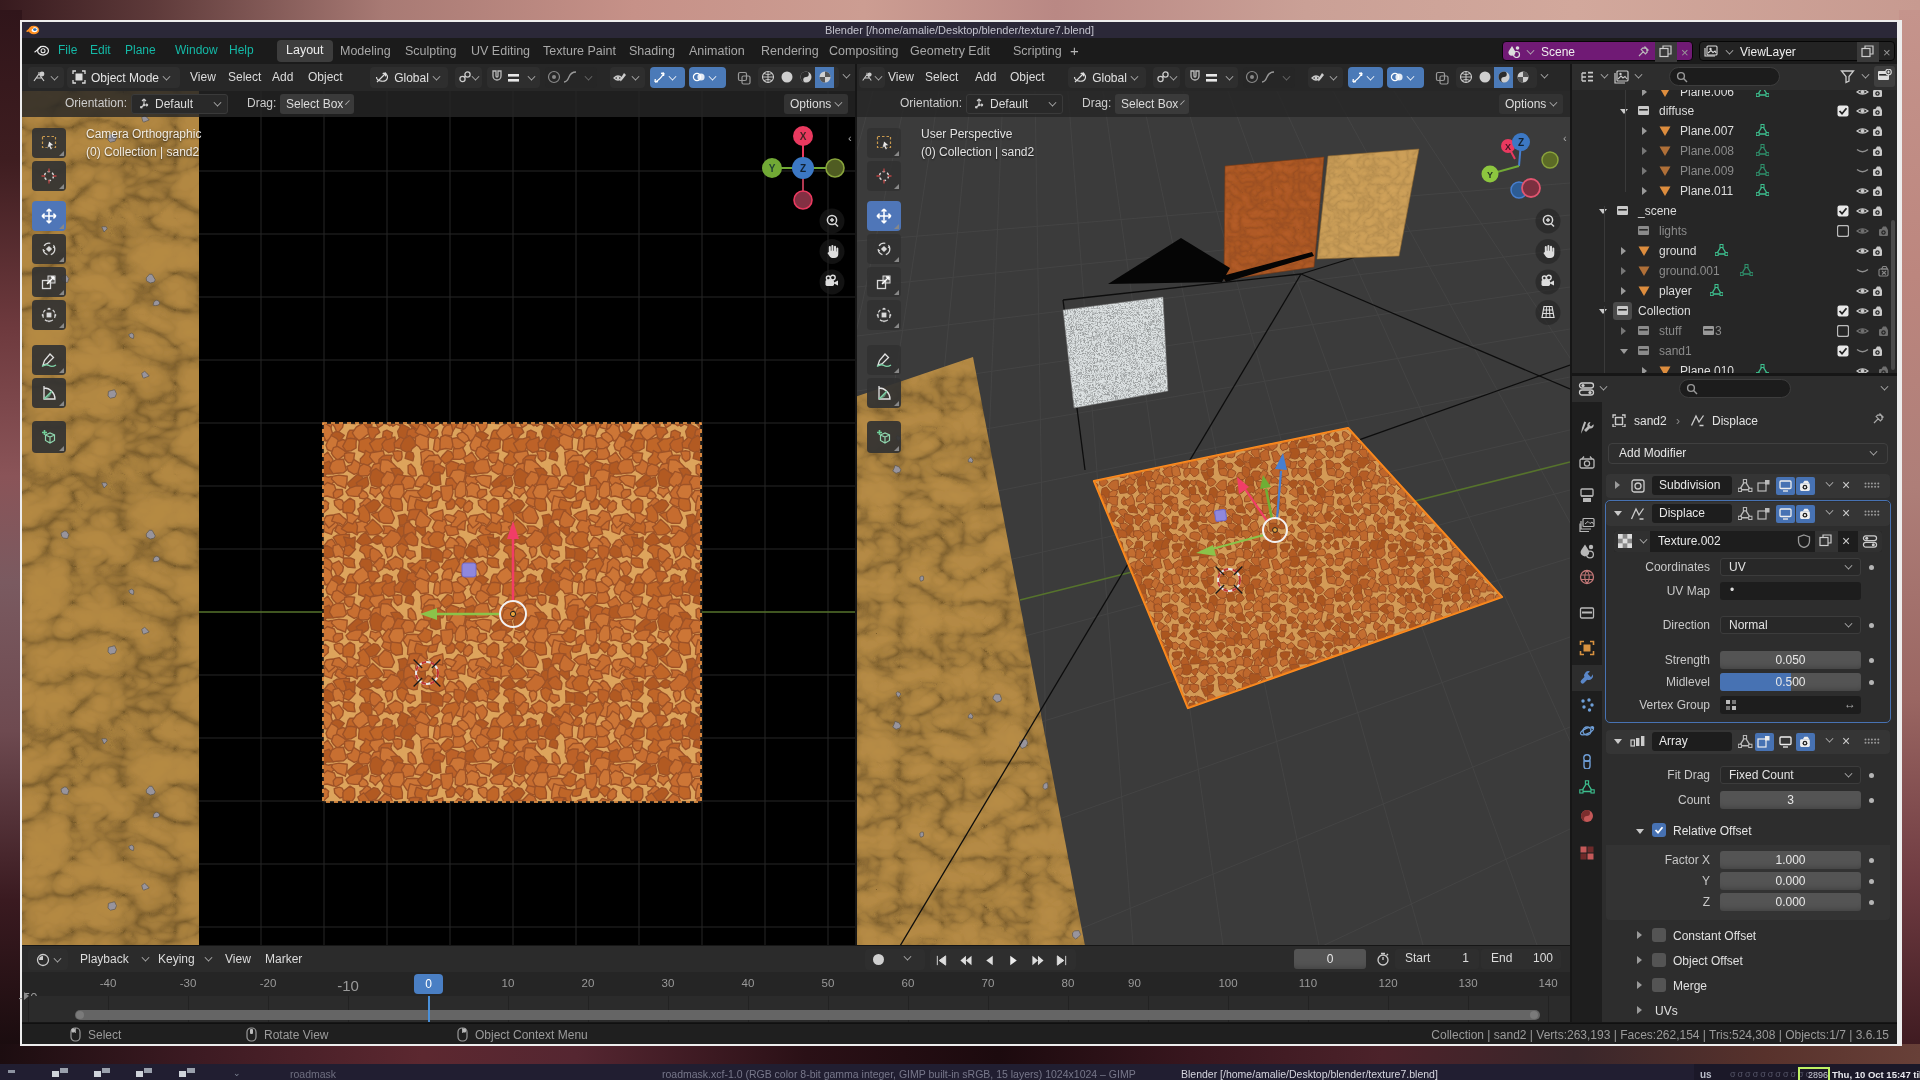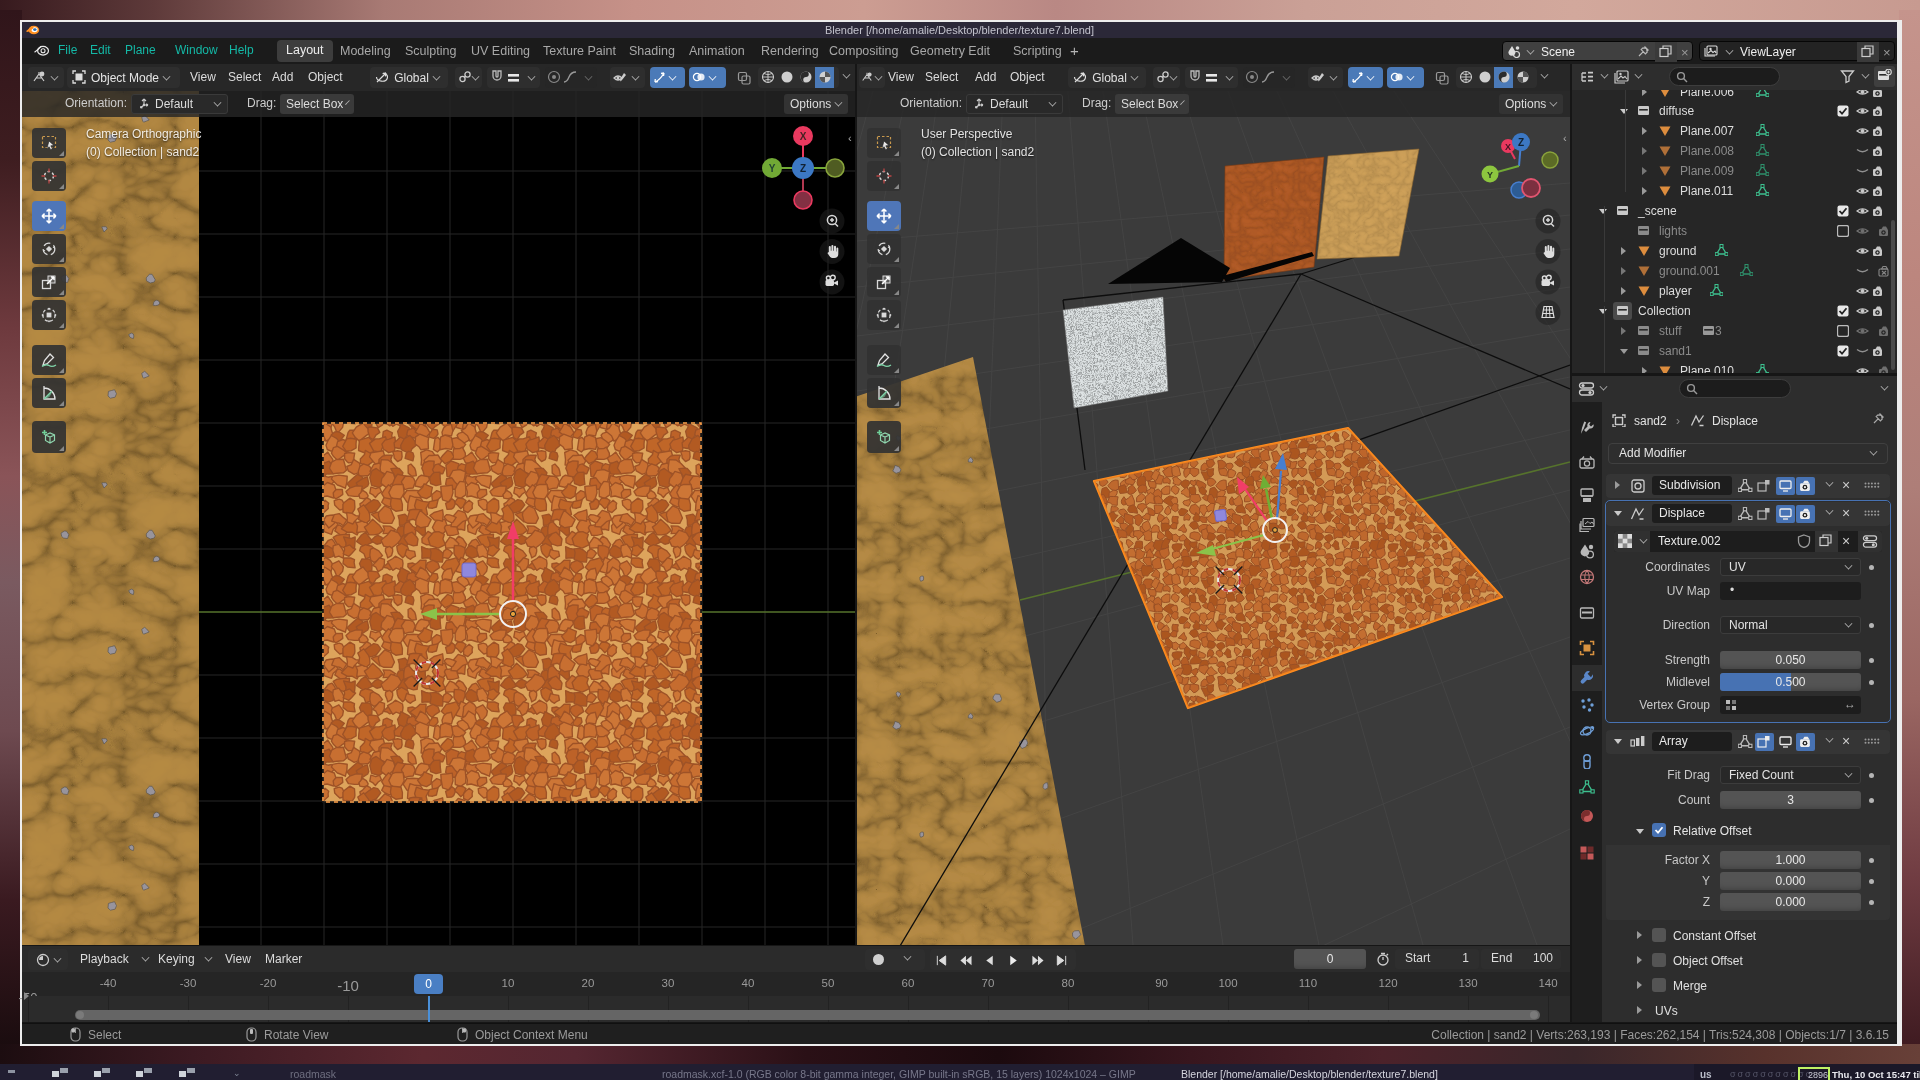--- a/index.html
+++ b/index.html
@@ -651,21 +651,21 @@
       <div class="abs tab" style="left:383px;top:6px">Sculpting</div>
       <div class="abs tab" style="left:449px;top:6px">UV Editing</div>
       <div class="abs tab" style="left:521px;top:6px">Texture Paint</div>
       <div class="abs tab" style="left:607px;top:6px">Shading</div>
       <div class="abs tab" style="left:667px;top:6px">Animation</div>
       <div class="abs tab" style="left:739px;top:6px">Rendering</div>
       <div class="abs tab" style="left:807px;top:6px">Compositing</div>
       <div class="abs tab" style="left:888px;top:6px">Geometry Edit</div>
       <div class="abs tab" style="left:991px;top:6px">Scripting</div>
       <div class="abs" style="left:1048px;top:4px;color:#b5b5b5;font-size:15px">+</div>
-      <div class="abs" style="left:1480px;top:3px;width:191px;height:20px;background:#404040;border-radius:4px;border:1px solid #060606">
+      <div class="abs" style="left:1480px;top:3px;width:191px;height:20px;background:#701a75;border-radius:4px;border:1px solid #060606">
         <svg class="abs" style="left:4px;top:3px" width="14" height="13" viewBox="0 0 14 13">
           <path d="M5 1 L8 6 A3.4 3.4 0 1 1 1.8 6 Z" fill="#ddd"></path>
           <circle cx="10.5" cy="3" r="1.8" fill="#ddd"></circle>
           <circle cx="9.5" cy="9.5" r="3" fill="none" stroke="#ddd" stroke-width="1.2"></circle>
         </svg>
         <span class="chev abs" style="left:20px;top:8px"></span>
         <div class="abs" style="left:38px;top:3px;color:#eee">Scene</div>
         <svg class="abs" style="left:134px;top:3px" width="13" height="13" viewBox="0 0 13 13">
           <path d="M7.5 1.5 L11.5 5.5 M9.5 3.5 L6 2.8 L4.2 4.6 L8.4 8.8 L10.2 7 L9.5 3.5 Z M6.3 6.7 L2 11" fill="none" stroke="#bbb" stroke-width="1.2"></path>
         </svg>
@@ -2026,21 +2026,21 @@
       <div class="abs" style="left:226px;top:31px;width:40px;text-align:center;color:#9a9a9a;font-size:11.5px">-20</div>
       <div class="abs" style="left:306px;top:31px;width:40px;text-align:center;color:#9a9a9a;font-size:15px">-10</div>
       <div class="abs" style="left:466px;top:31px;width:40px;text-align:center;color:#9a9a9a;font-size:11.5px">10</div>
       <div class="abs" style="left:546px;top:31px;width:40px;text-align:center;color:#9a9a9a;font-size:11.5px">20</div>
       <div class="abs" style="left:626px;top:31px;width:40px;text-align:center;color:#9a9a9a;font-size:11.5px">30</div>
       <div class="abs" style="left:706px;top:31px;width:40px;text-align:center;color:#9a9a9a;font-size:11.5px">40</div>
       <div class="abs" style="left:786px;top:31px;width:40px;text-align:center;color:#9a9a9a;font-size:11.5px">50</div>
       <div class="abs" style="left:866px;top:31px;width:40px;text-align:center;color:#9a9a9a;font-size:11.5px">60</div>
       <div class="abs" style="left:946px;top:31px;width:40px;text-align:center;color:#9a9a9a;font-size:11.5px">70</div>
       <div class="abs" style="left:1026px;top:31px;width:40px;text-align:center;color:#9a9a9a;font-size:11.5px">80</div>
-      <div class="abs" style="left:1106px;top:31px;width:40px;text-align:right;color:#9a9a9a;font-size:11.5px">90</div>
+      <div class="abs" style="left:1106px;top:31px;width:40px;text-align:left;color:#9a9a9a;font-size:11.5px">90</div>
       <div class="abs" style="left:1186px;top:31px;width:40px;text-align:center;color:#9a9a9a;font-size:11.5px">100</div>
       <div class="abs" style="left:1266px;top:31px;width:40px;text-align:center;color:#9a9a9a;font-size:11.5px">110</div>
       <div class="abs" style="left:1346px;top:31px;width:40px;text-align:center;color:#9a9a9a;font-size:11.5px">120</div>
       <div class="abs" style="left:1426px;top:31px;width:40px;text-align:center;color:#9a9a9a;font-size:11.5px">130</div>
       <div class="abs" style="left:1506px;top:31px;width:40px;text-align:center;color:#9a9a9a;font-size:11.5px">140</div>
       <div class="abs" style="left:0;top:50px;width:1548px;height:26px;background:#2b2b2b"></div>
       <div class="abs" style="left:6px;top:50px;width:1px;height:26px;background:#222"></div>
       <div class="abs" style="left:86px;top:50px;width:1px;height:26px;background:#222"></div>
       <div class="abs" style="left:166px;top:50px;width:1px;height:26px;background:#222"></div>
       <div class="abs" style="left:246px;top:50px;width:1px;height:26px;background:#222"></div>

